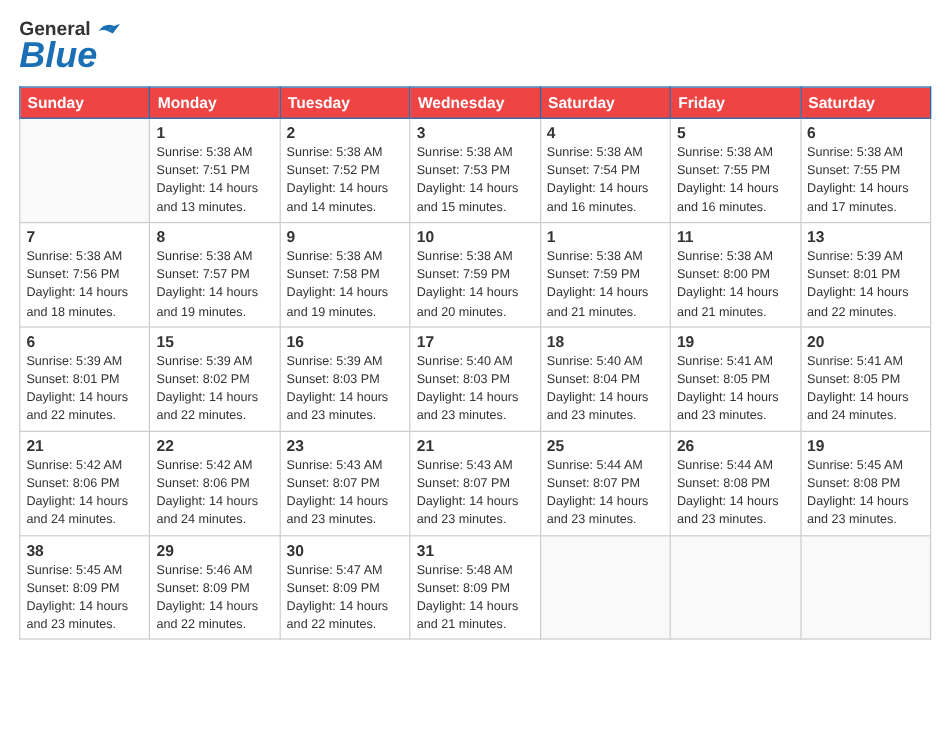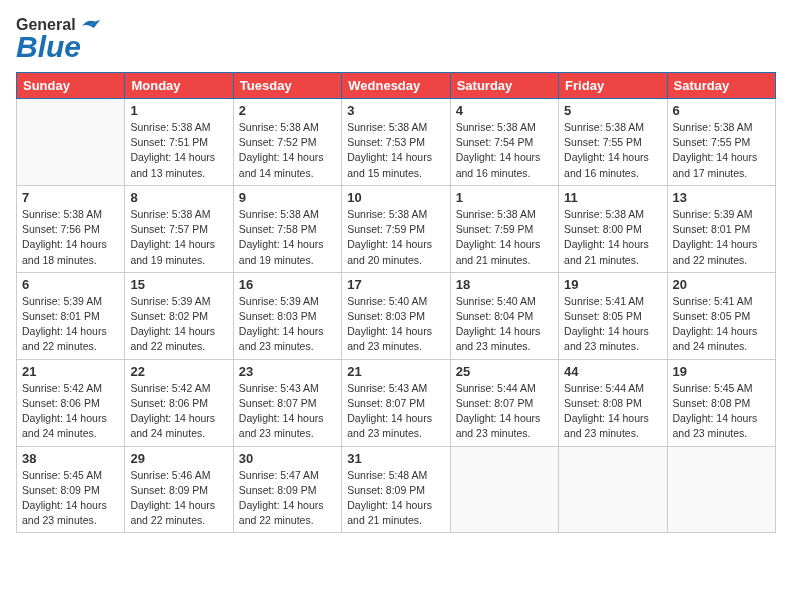--- a/index.html
+++ b/index.html
@@ -208,21 +208,21 @@
         </td>
         <td>
           <span class="day-num">21</span>
           <div class="cell-info">Sunrise: 5:43 AM<br>Sunset: 8:07 PM<br>Daylight: 14 hours<br>and 23 minutes.</div>
         </td>
         <td>
           <span class="day-num">25</span>
           <div class="cell-info">Sunrise: 5:44 AM<br>Sunset: 8:07 PM<br>Daylight: 14 hours<br>and 23 minutes.</div>
         </td>
         <td>
-          <span class="day-num">44</span>
+          <span class="day-num">26</span>
           <div class="cell-info">Sunrise: 5:44 AM<br>Sunset: 8:08 PM<br>Daylight: 14 hours<br>and 23 minutes.</div>
         </td>
         <td>
           <span class="day-num">19</span>
           <div class="cell-info">Sunrise: 5:45 AM<br>Sunset: 8:08 PM<br>Daylight: 14 hours<br>and 23 minutes.</div>
         </td>
       </tr>
       <tr>
         <td>
           <span class="day-num">38</span>

